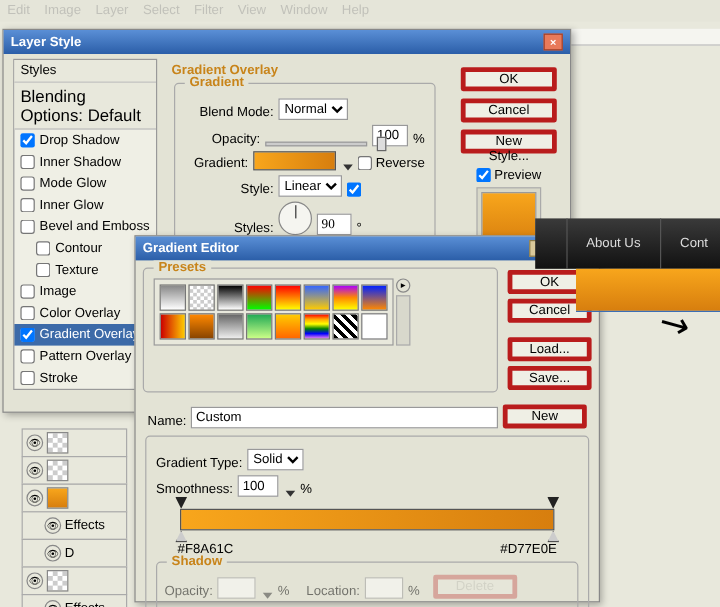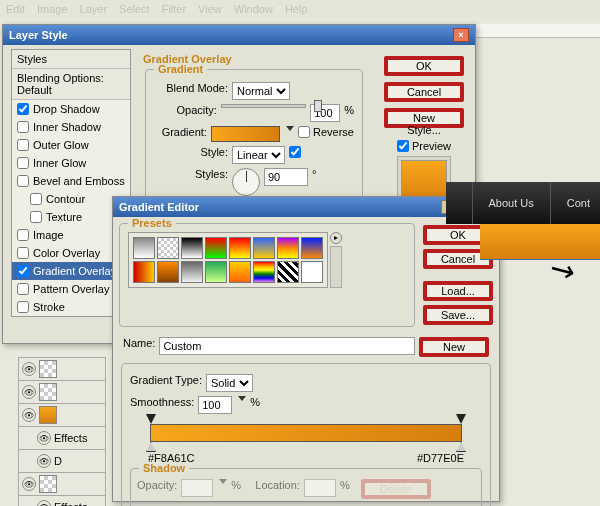--- a/index.html
+++ b/index.html
@@ -7,21 +7,21 @@
 .menubar{position:absolute;top:0;left:0;right:0;height:18px;background:#e2e2d5;opacity:.4;font-size:10px;color:#888;padding:3px 6px}
 .menubar span{margin-right:12px}
 .ruler{position:absolute;top:24px;left:160px;right:0;height:14px;background:#f5f5f0;border-bottom:1px solid #bbb;font-size:8px}
 .dlg{position:absolute;background:#e3e3d5;border:1px solid #888;box-shadow:2px 2px 6px rgba(0,0,0,.3)}
 .titlebar{height:20px;background:linear-gradient(#5a8fd6,#2b5ea8);color:#fff;display:flex;align-items:center;padding:0 6px;font-weight:bold}
 .titlebar .sp{flex:1}
 .winbtn{width:16px;height:14px;background:#d9c89a;border:1px solid #8a7a4a;margin-left:2px;display:flex;align-items:center;justify-content:center;font-size:9px;cursor:pointer}
 .winbtn.close{background:#e87a5a;border-color:#a04028}
 .fieldset{border:1px solid #aaa;border-radius:4px;padding:8px;margin:6px;position:relative}
 .fieldset>.legend{position:absolute;top:-7px;left:8px;background:#e3e3d5;padding:0 4px;color:#c8841a;font-weight:bold}
-.row{display:flex;align-items:flex-start;margin:4px 0;gap:4px}
+.row{display:flex;align-items:flex-end;margin:4px 0;gap:4px}
 .row .lbl{width:74px;text-align:right}
 .btn{min-width:70px;height:20px;background:#efefe5;border:4px solid #b91c1c;border-radius:2px;cursor:pointer;padding:0 8px}
 input[type=text]{border:1px solid #999;height:18px;padding:0 3px;background:#fff}
 select{border:1px solid #999;height:18px;background:#fff}
 .chk{display:flex;align-items:center;gap:3px}
 input[type=checkbox]{width:12px;height:12px}
 .styles-panel{position:absolute;left:8px;top:44px;width:120px;border:1px solid #999;background:#efefe5}
 .styles-panel .hdr{padding:3px 5px;border-bottom:1px solid #bbb;background:#e8e8dc}
 .style-item{padding:3px 5px;display:flex;align-items:center;gap:4px}
 .style-item.sel{background:#3c6aa8;color:#fff}
@@ -61,33 +61,33 @@
 
 <div class="dlg" style="left:2px;top:24px;width:474px;height:320px">
   <div class="titlebar">
     <span>Layer Style</span>
     <div class="sp"></div>
     <div class="winbtn close">×</div>
   </div>
 
   <div class="styles-panel" style="top:24px">
     <div class="hdr">Styles</div>
-    <div class="hdr" style="font-size:11px">Blending Options: Default</div>
+    <div class="hdr" style="font-size:14px">Blending Options: Default</div>
     <div id="style-items">
         <div class="style-item">
           <input type="checkbox" checked="" style="">
           <span>Drop Shadow</span>
         </div>
         <div class="style-item">
           <input type="checkbox" style="">
           <span>Inner Shadow</span>
         </div>
         <div class="style-item">
           <input type="checkbox" style="">
-          <span>Outer Glow</span>
+          <span>Mode Glow</span>
         </div>
         <div class="style-item">
           <input type="checkbox" style="">
           <span>Inner Glow</span>
         </div>
         <div class="style-item">
           <input type="checkbox" style="">
           <span>Bevel and Emboss</span>
         </div>
         <div class="style-item indent">
@@ -149,21 +149,21 @@
       <div class="row">
           <span class="lbl">Style:</span>
         <select><option>Linear</option></select>
         <label class="chk">
             <input type="checkbox" checked="" style="">
           </label>
         </div>
       <div class="row">
           <span class="lbl">Styles:</span>
         <div class="angle-dial"></div>
-        <input type="text" style="width: 44px;" value="90">
+        <input type="text" style="width: 29px; font-family: Liberation Serif, serif;" value="90">
         <span>°</span>
         </div>
       <div class="row">
           <span class="lbl">Scale:</span>
         <div class="slider">
             <div class="thumb" style="left:92px"></div>
           </div>
         <input type="text" style="width: 30px;" value="100">
         <span>%</span>
         </div>

